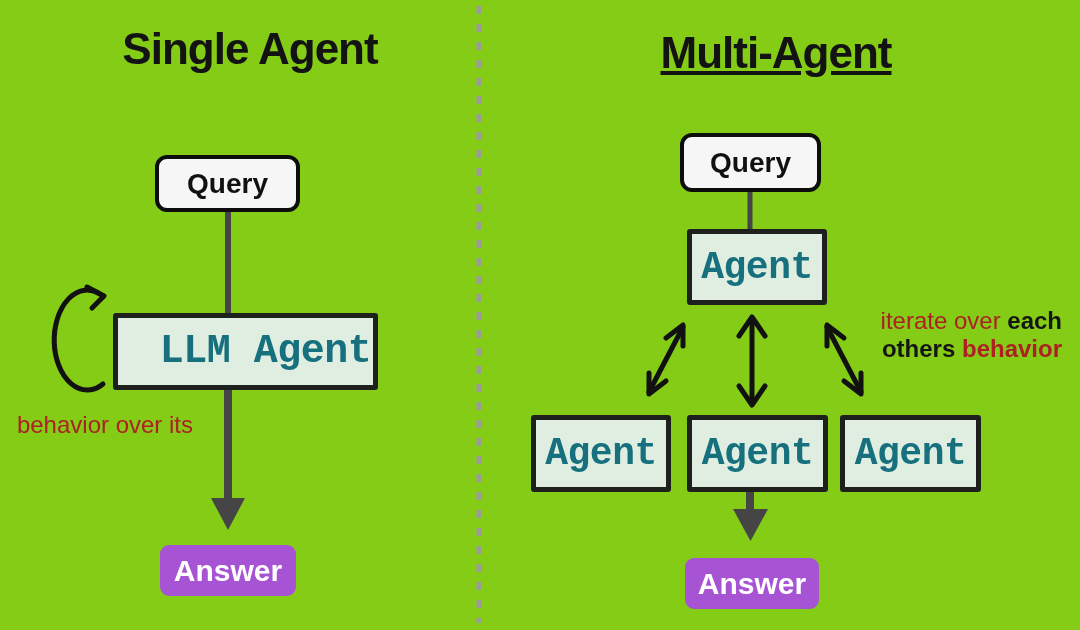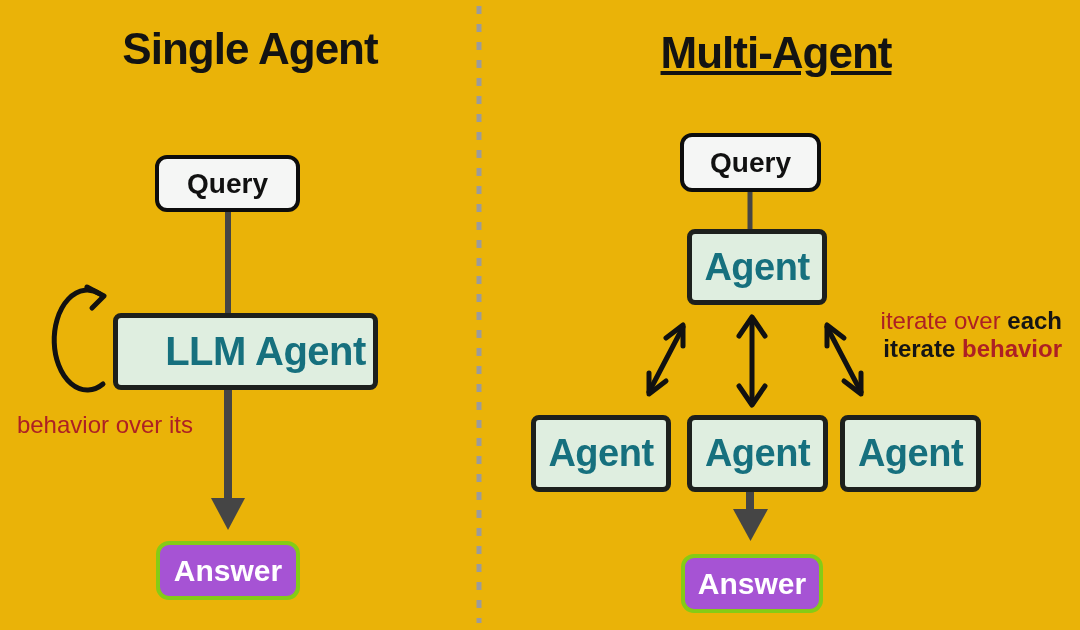--- a/index.html
+++ b/index.html
@@ -10,21 +10,21 @@
     --red:#ad2024;
     --arrow-gray:#454545;
     --black-arrow:#111111;
     --divider-gray:#9b9b9b;
     --query-bg:#f5f6f5;
   }
   *{margin:0;padding:0;box-sizing:border-box;}
   html,body{background:#ffffff;}
   body{font-family:"Liberation Sans","DejaVu Sans",sans-serif;}
   .canvas{
-    position:relative;width:1080px;height:630px;background:#eab308;overflow:hidden;
+    position:relative;width:1080px;height:630px;background:#84cc16;overflow:hidden;
   }
   .layer{position:absolute;left:0;top:0;width:1080px;height:630px;z-index:1;}
 
   
   .divider-line{stroke:var(--divider-gray);stroke-width:5;stroke-dasharray:8 10;fill:none;}
   .conn{stroke:var(--arrow-gray);stroke-width:6;fill:none;}
   .conn-thin{stroke:var(--arrow-gray);stroke-width:5;fill:none;}
   .conn-thick{stroke:var(--arrow-gray);stroke-width:8;fill:none;}
   .gray-head{fill:var(--arrow-gray);stroke:none;}
   .blk{stroke:var(--black-arrow);stroke-width:5;fill:none;stroke-linecap:round;stroke-linejoin:round;}
@@ -40,22 +40,22 @@
   
   .node{
     position:absolute;z-index:2;display:flex;align-items:center;justify-content:center;
     font-weight:bold;
   }
   .query-box{
     background:var(--query-bg);border:4px solid #0d0d0d;border-radius:12px;
     font-size:28px;color:#111;
   }
   .agent-box{
-    background:var(--box-green);border:5px solid #1d201d;border-radius:8px;
-    color:var(--teal);letter-spacing:-0.5px;
+    background:var(--box-green);border:5px solid #1d201d;border-radius:3px;
+    color:var(--teal);letter-spacing:-0.5px;font-family:Liberation Mono, monospace;
   }
   .answer-box{
     background:var(--purple);border:4px solid #84cc16;border-radius:13px;
     font-size:30px;color:#ffffff;
   }
   .query-left{left:155px;top:155px;width:145px;height:57px;}
   .llm-agent{left:113px;top:313px;width:265px;height:77px;font-size:40px;padding-left:40px;}
   .answer-left{left:156px;top:541px;width:144px;height:59px;}
   .query-right{left:680px;top:133px;width:141px;height:59px;}
   .agent-top{left:687px;top:229px;width:140px;height:76px;font-size:38px;}
@@ -144,21 +144,21 @@
   <div class="node query-box query-right">
     <span>Query</span>
   </div>
 
   <div class="node agent-box agent-top">
     <span>Agent</span>
   </div>
 
   <div class="annotation annotation-right">
     <div><span class="ann-red">iterate over</span> <span class="ann-black-bold">each</span></div>
-    <div><span class="ann-black-bold">iterate</span> <span class="ann-red-bold">behavior</span></div>
+    <div><span class="ann-black-bold">others</span> <span class="ann-red-bold">behavior</span></div>
   </div>
 
   <div class="node agent-box agent-worker agent-w1">
     <span>Agent</span>
   </div>
   <div class="node agent-box agent-worker agent-w2">
     <span>Agent</span>
   </div>
   <div class="node agent-box agent-worker agent-w3">
     <span>Agent</span>

